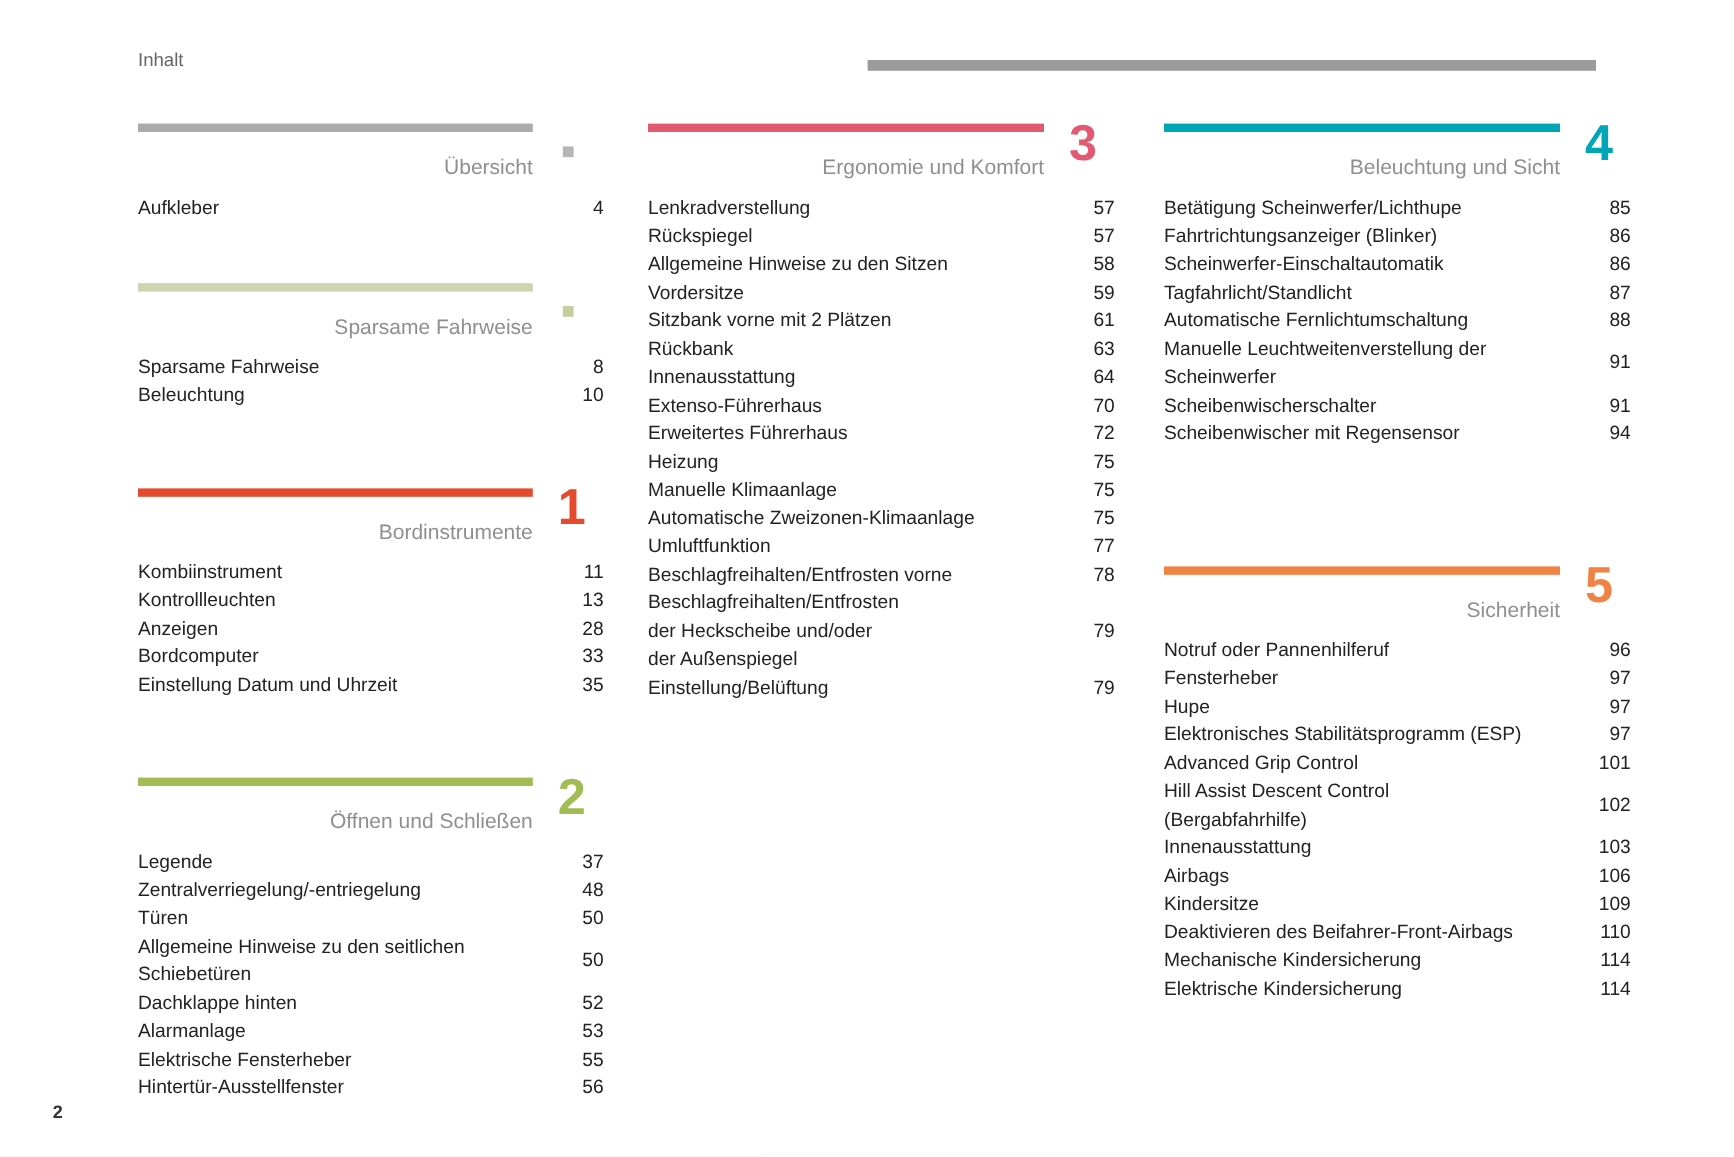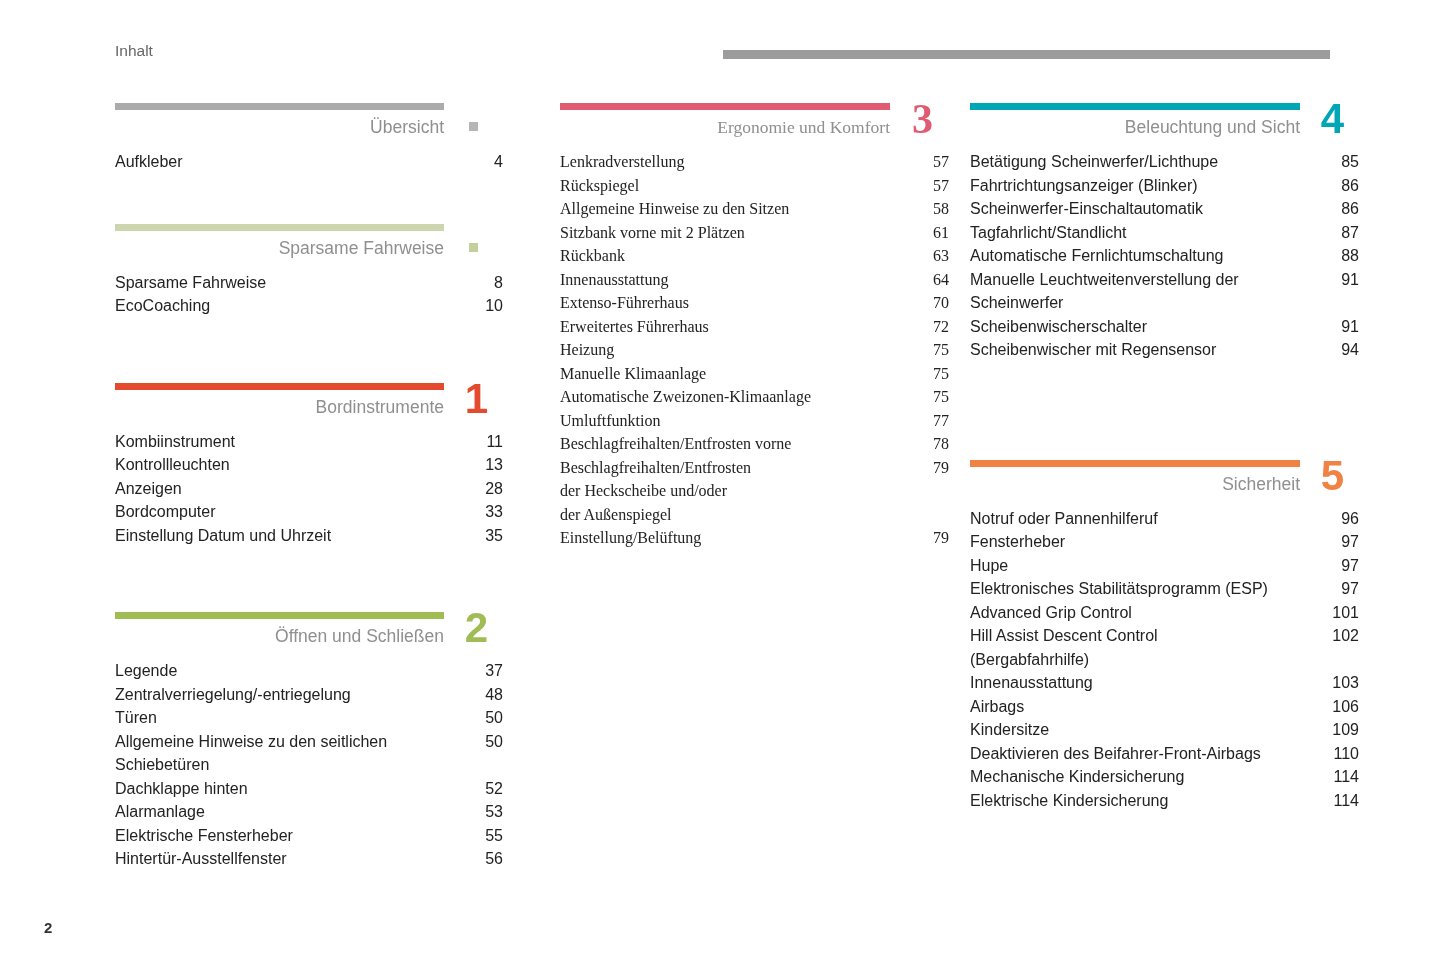--- a/index.html
+++ b/index.html
@@ -16,50 +16,50 @@
   .doc-header {
     position: absolute; left: 115px; top: 42px;
     font-size: 15.5px; color: #666666;
   }
   .top-rule {
     position: absolute; left: 723px; top: 50px;
     width: 607px; height: 9px; background: #9c9c9c;
   }
   .col { position: absolute; top: 103px; }
   .col-1 { left: 115px; width: 388px; }
-  .col-2 { left: 560px; width: 389px; font-family: Liberation Serif, serif; }
+  .col-2 { left: 540px; width: 389px; }
   .col-3 { left: 970px; width: 389px; }
 
   .toc-section { width: 100%; }
   .sec-header { display: flex; align-items: flex-start; }
   .sec-main { flex: 1 1 auto; min-width: 0; }
   .sec-mark { flex: 0 0 59px; width: 59px; }
   .sec-bar { height: 7px; background: #999; }
   .sec-title {
     text-align: right;
     color: var(--title-color, #8f8f8f);
     font-size: 17.5px;
     line-height: 25px;
-    padding-top: 5px;
+    padding-top: 17px;
     white-space: nowrap;
   }
   .sec-mark.num {
     font-size: 42px;
     font-weight: bold;
     line-height: 38px;
     text-align: center;
     padding-left: 6px;
     margin-top: -3px;
   }
   .square { display: block; width: 9px; height: 9px; margin: 19px auto 0; }
 
   .entries { list-style: none; margin-top: 10px; }
   .entry {
     display: flex;
-    align-items: flex-start;
+    align-items: center;
     justify-content: space-between;
     font-size: 16px;
     color: var(--body-color, #222222);
   }
   .entry-label { flex: 1 1 auto; white-space: pre-line; line-height: 23.5px; }
   .entry-page { flex: 0 0 auto; line-height: 23.5px; margin-left: 10px; }
 
   
   .s-sparsame-fahrweise { margin-top: 50px; }
   .s-bordinstrumente { margin-top: 65px; }
@@ -104,21 +104,21 @@
       <div class="sec-mark">
             <span class="square" style="background: rgb(196, 207, 158);"></span>
           </div>
     </div>
     <ul class="entries">
           <li class="entry">
     <span class="entry-label">Sparsame Fahrweise</span>
     <span class="entry-page">8</span>
   </li>
           <li class="entry">
-    <span class="entry-label">EcoCoaching</span>
+    <span class="entry-label">Beleuchtung</span>
     <span class="entry-page">10</span>
   </li>
         </ul>
   </section>
       <section class="toc-section s-bordinstrumente">
     <div class="sec-header">
       <div class="sec-main">
         <div class="sec-bar" style="background: rgb(227, 74, 46);"></div>
         <div class="sec-title">Bordinstrumente</div>
       </div>
@@ -206,20 +206,24 @@
     <span class="entry-label">Lenkradverstellung</span>
     <span class="entry-page">57</span>
   </li>
           <li class="entry">
     <span class="entry-label">Rückspiegel</span>
     <span class="entry-page">57</span>
   </li>
           <li class="entry">
     <span class="entry-label">Allgemeine Hinweise zu den Sitzen</span>
     <span class="entry-page">58</span>
+  </li>
+          <li class="entry">
+    <span class="entry-label">Vordersitze</span>
+    <span class="entry-page">59</span>
   </li>
           <li class="entry">
     <span class="entry-label">Sitzbank vorne mit 2 Plätzen</span>
     <span class="entry-page">61</span>
   </li>
           <li class="entry">
     <span class="entry-label">Rückbank</span>
     <span class="entry-page">63</span>
   </li>
           <li class="entry">

